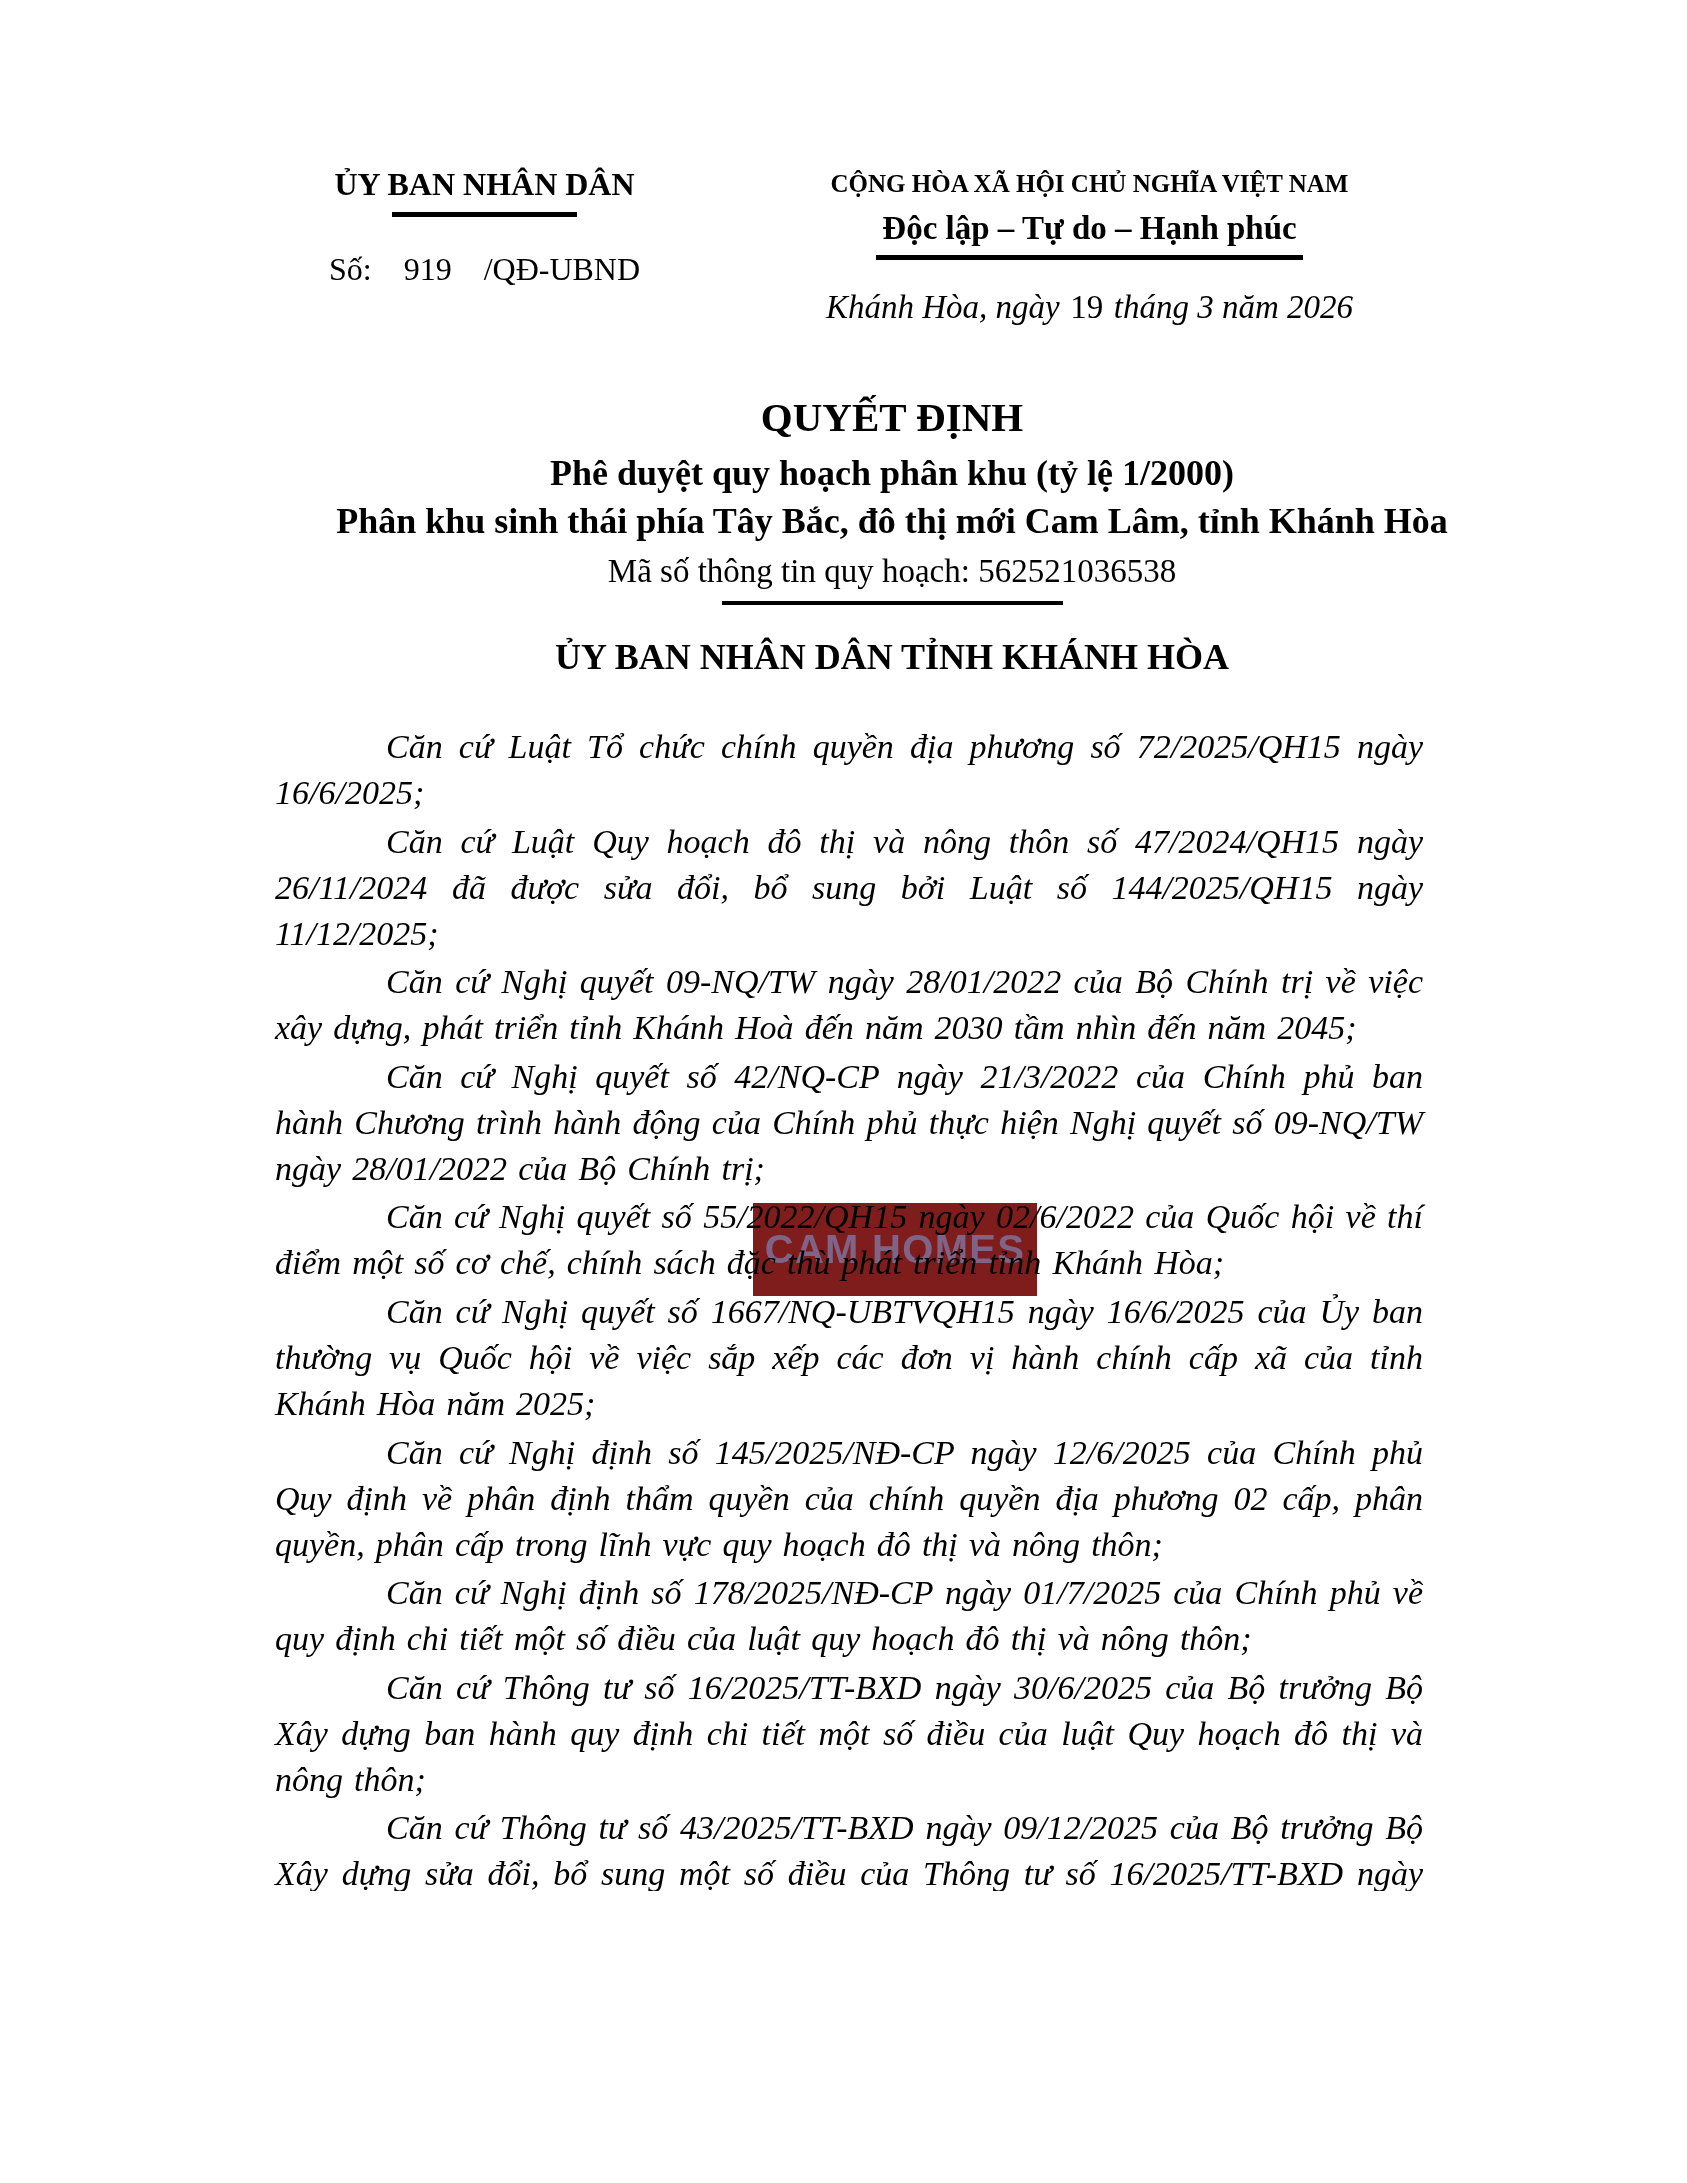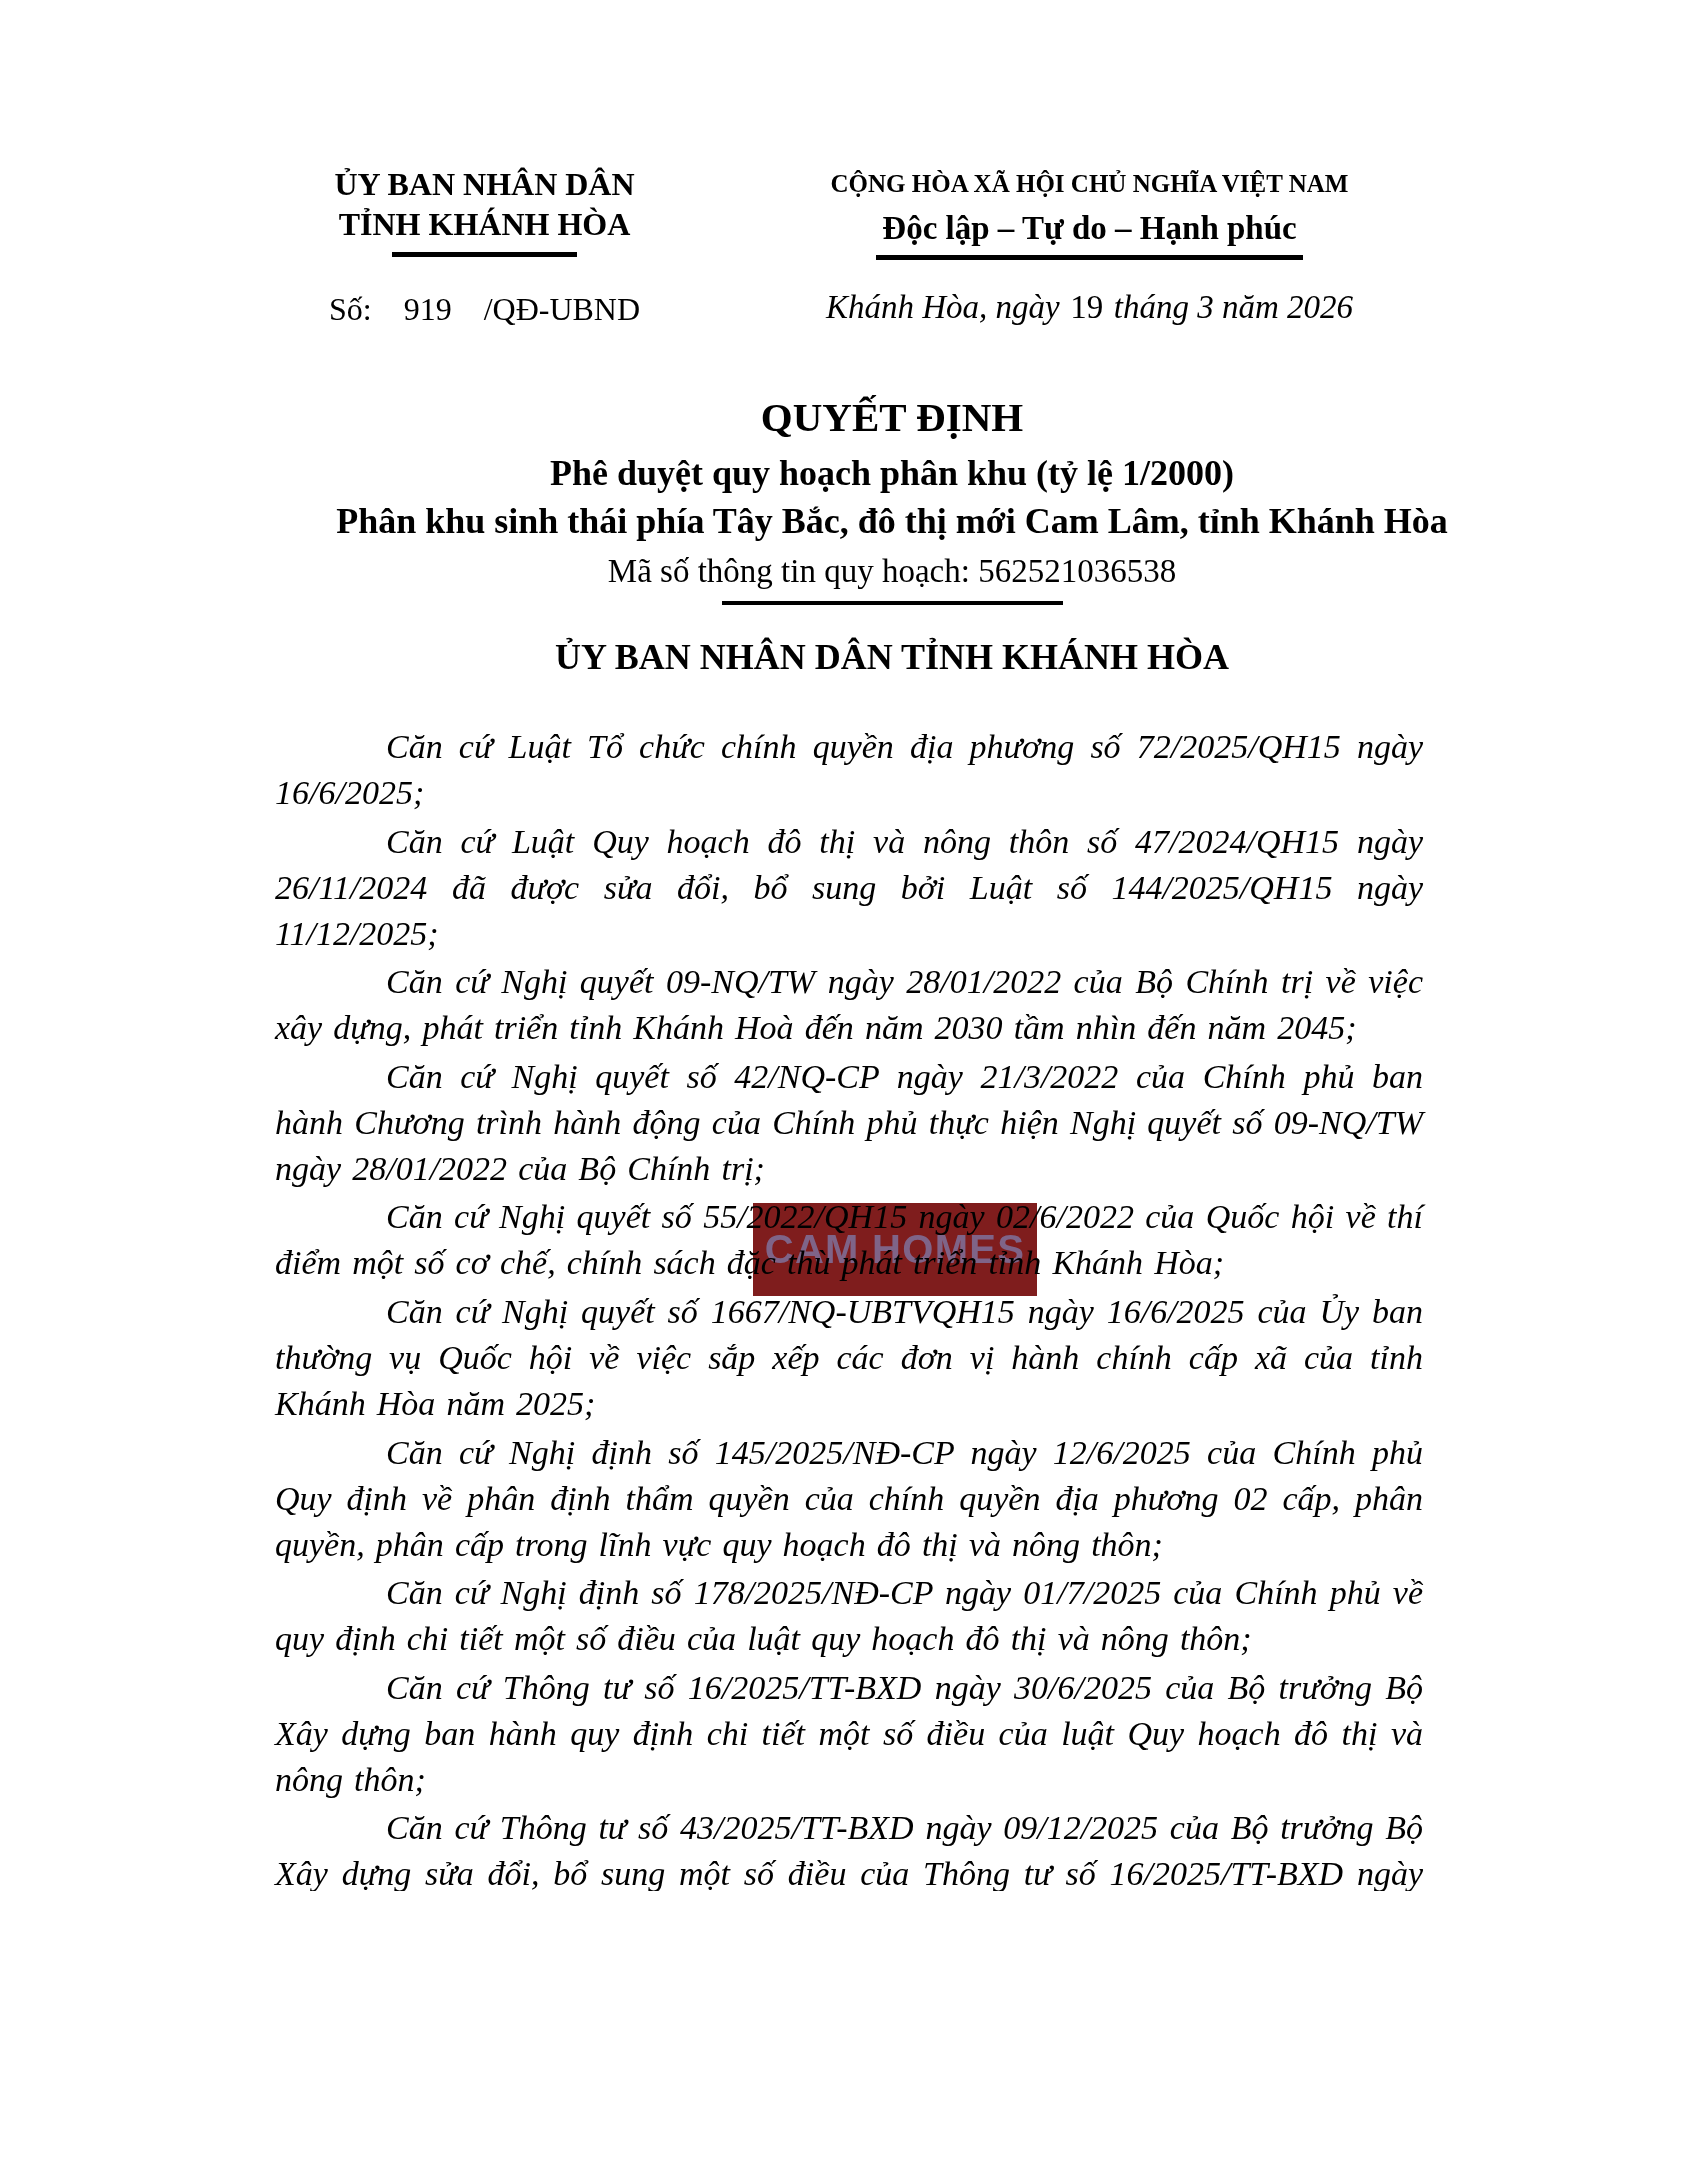--- a/index.html
+++ b/index.html
@@ -59,21 +59,20 @@
   .bodytext p:first-child { margin-top: 0; }
 </style>
 </head>
 <body>
 
 <div class="page">
 
   <div class="header">
     <div class="hcol left">
       <div class="org-line">ỦY BAN NHÂN DÂN</div>
-      <div class="org-line">TỈNH KHÁNH HÒA</div>
       <div class="rule rule-left"></div>
       <div class="doc-number">
         <span>Số:</span>
         <span class="num">919</span>
         <span>/QĐ-UBND</span>
       </div>
     </div>
     <div class="hcol right">
       <div class="nat-line">CỘNG HÒA XÃ HỘI CHỦ NGHĨA VIỆT NAM</div>
       <div class="motto">Độc lập – Tự do – Hạnh phúc</div>

